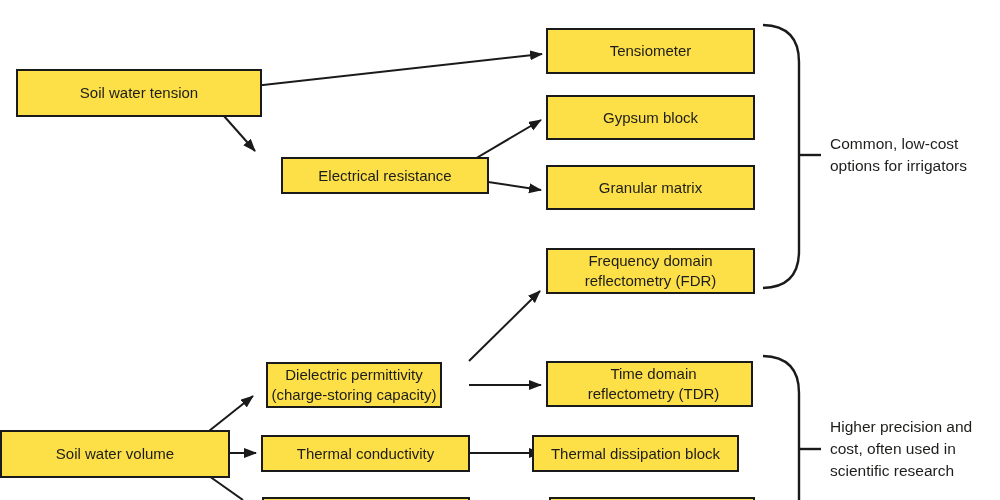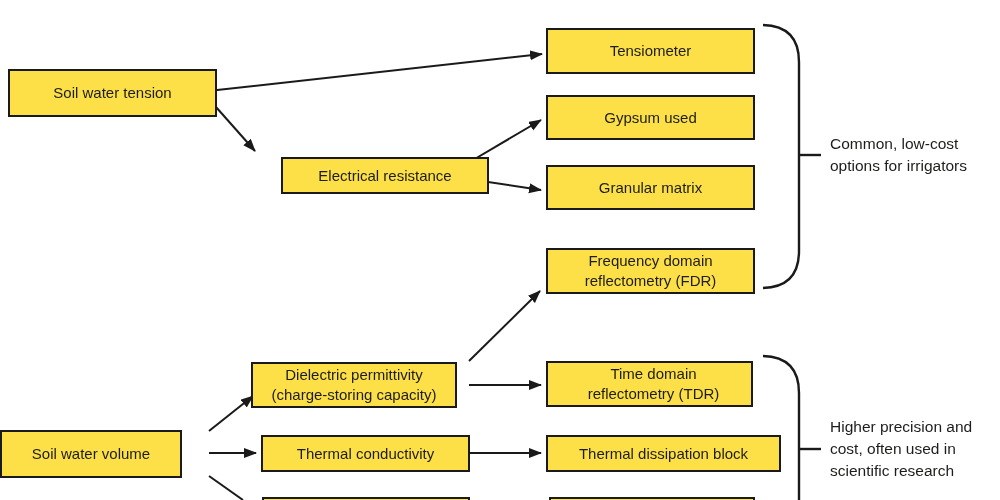--- a/index.html
+++ b/index.html
@@ -50,31 +50,31 @@
   }
   #connectors path, #connectors line {
     stroke: #1a1a1a;
     fill: none;
   }
   #connectors .edge { stroke-width: 2px; }
   #connectors .bracket { stroke-width: 2.4px; }
   #connectors marker path { fill: #1a1a1a; stroke: none; }
 
   
-  #node-soil-water-tension        { left: 8px;   top: 69px;  width: 209px; height: 48px; }
+  #node-soil-water-tension        { left: 16px;   top: 69px;  width: 246px; height: 48px; }
   #node-electrical-resistance     { left: 261px; top: 157px; width: 208px; height: 37px; margin-left: 20px; }
   #node-tensiometer               { left: 546px; top: 28px;  width: 209px; height: 46px; }
   #node-gypsum-block              { left: 546px; top: 95px;  width: 209px; height: 45px; }
   #node-granular-matrix           { left: 546px; top: 165px; width: 209px; height: 45px; }
   #node-fdr                       { left: 546px; top: 248px; width: 209px; height: 46px; }
-  #node-dielectric-permittivity   { left: 251px; top: 362px; width: 206px; height: 46px; }
+  #node-dielectric-permittivity   { left: 266px; top: 362px; width: 176px; height: 46px; }
   #node-thermal-conductivity      { left: 261px; top: 435px; width: 209px; height: 37px; }
-  #node-soil-water-volume         { left: 0px;   top: 430px; width: 182px; height: 48px; }
+  #node-soil-water-volume         { left: 0px;   top: 430px; width: 230px; height: 48px; }
   #node-tdr                       { left: 546px; top: 361px; width: 207px; height: 46px; padding-left: 8px; }
-  #node-thermal-dissipation-block { left: 546px; top: 435px; width: 235px; height: 37px; text-align: center; }
+  #node-thermal-dissipation-block { left: 532px; top: 435px; width: 207px; height: 37px; text-align: center; }
   #node-cutoff-left               { left: 262px; top: 497px; width: 208px; height: 40px; }
   #node-cutoff-right              { left: 549px; top: 497px; width: 206px; height: 40px; }
 
   #annotation-common-low-cost { left: 830px; top: 133px; }
   #annotation-higher-precision { left: 830px; top: 416px; }
 </style>
 </head>
 <body>
 
 <div id="stage">
@@ -105,21 +105,21 @@
 
   <div class="node" id="node-soil-water-tension">Soil water tension</div>
   <div class="node" id="node-soil-water-volume">Soil water volume</div>
 
   <div class="node" id="node-electrical-resistance">Electrical resistance</div>
   <div class="node" id="node-dielectric-permittivity">Dielectric permittivity
 (charge-storing capacity)</div>
   <div class="node" id="node-thermal-conductivity">Thermal conductivity</div>
 
   <div class="node" id="node-tensiometer">Tensiometer</div>
-  <div class="node" id="node-gypsum-block">Gypsum used</div>
+  <div class="node" id="node-gypsum-block">Gypsum block</div>
   <div class="node" id="node-granular-matrix">Granular matrix</div>
   <div class="node" id="node-fdr">Frequency domain
 reflectometry (FDR)</div>
   <div class="node" id="node-tdr">Time domain
 reflectometry (TDR)</div>
   <div class="node" id="node-thermal-dissipation-block">Thermal dissipation block</div>
 
   <div class="node" id="node-cutoff-left"></div>
   <div class="node" id="node-cutoff-right"></div>
 

